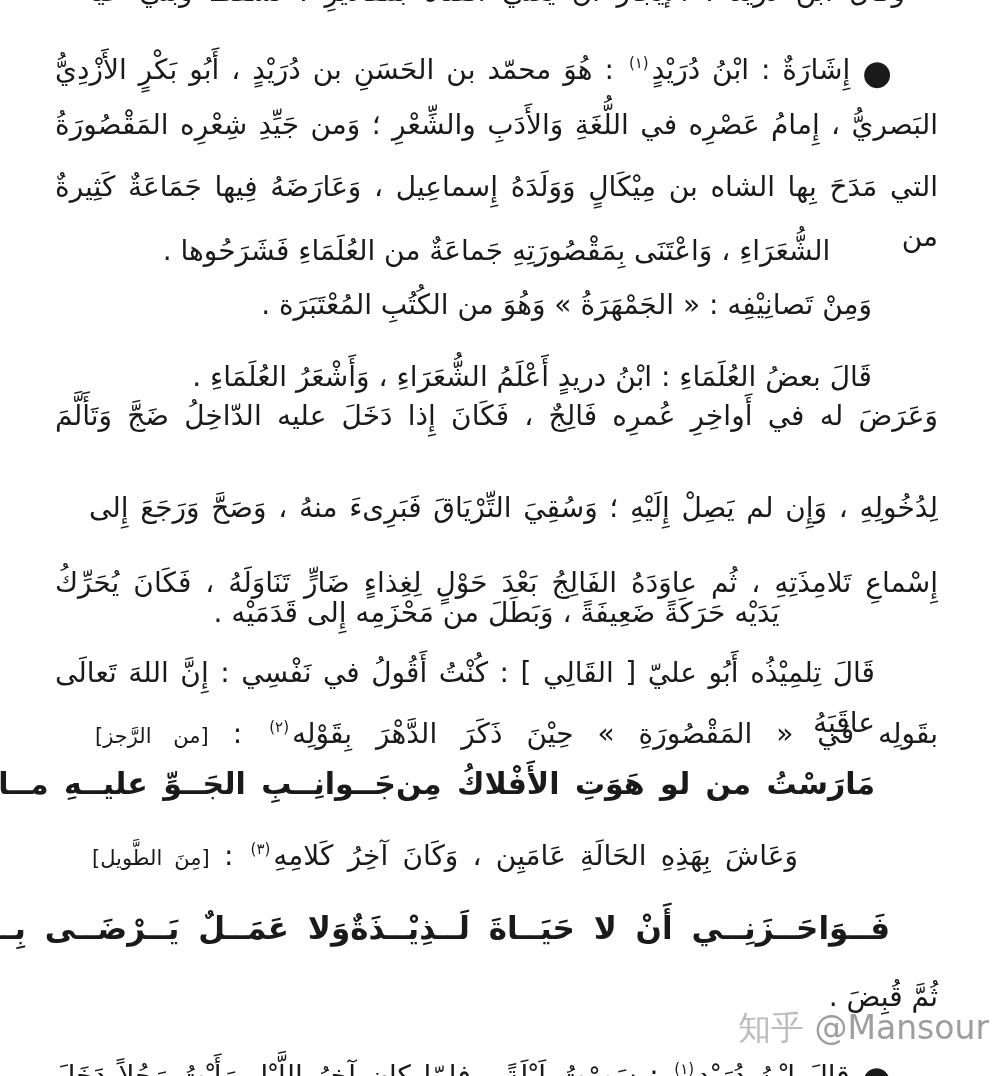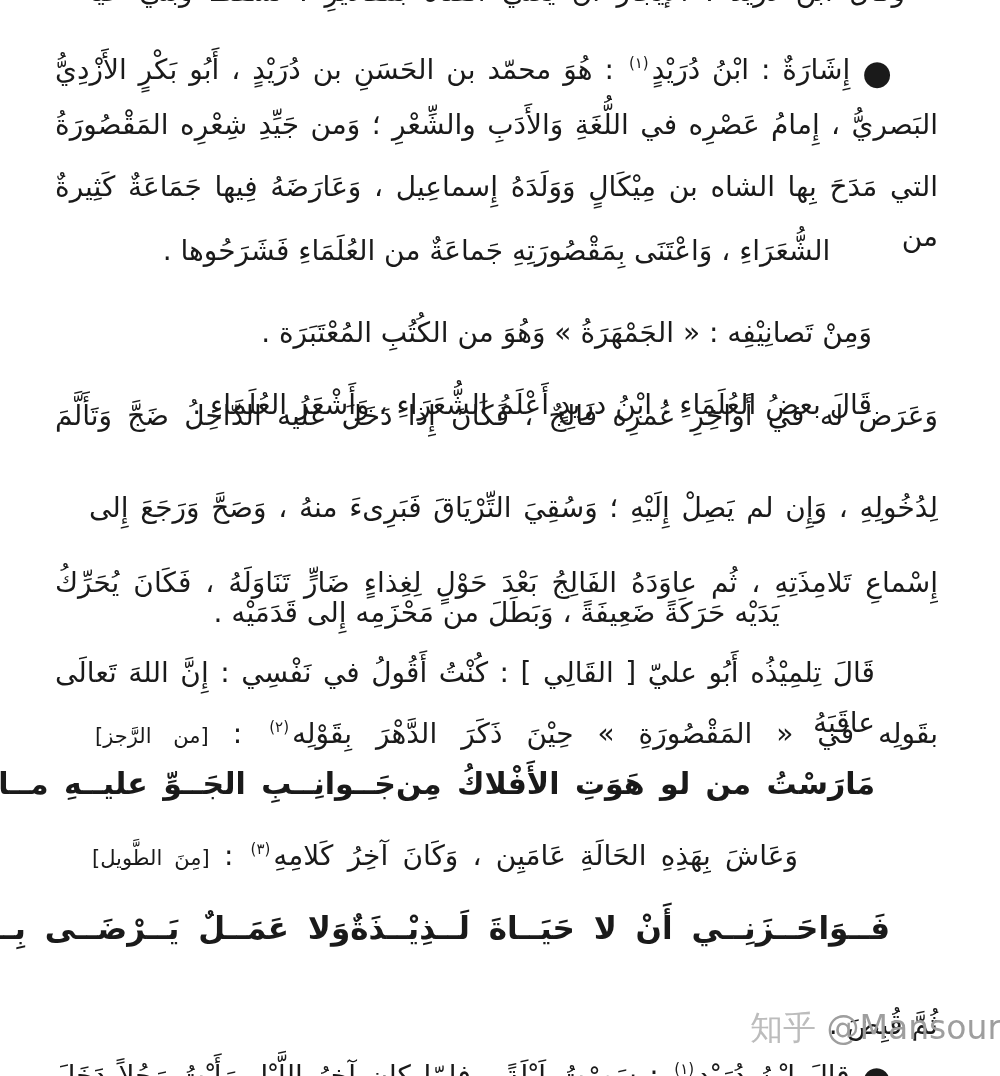--- a/index.html
+++ b/index.html
@@ -6,37 +6,36 @@
   .page{
     position:relative;width:1000px;height:1076px;margin:0 auto;
     background:#ffffff;overflow:hidden;direction:rtl;
     font-family:"DejaVu Sans",sans-serif;color:#1a1a1a;
   }
   .line{
     position:absolute;right:62px;left:55px;
     font-size:28px;line-height:50px;
   }
   .jfull{text-align:justify;text-align-last:justify;}
-  .ralign{text-align:right;margin-top:28px;}
+  .ralign{text-align:right;}
   .calign{text-align:center;}
   .bullet{font-size:34px;vertical-align:-5px;margin-left:12px;line-height:0;}
   .fn{font-size:15px;vertical-align:11px;margin:0 3px;letter-spacing:0;}
   .meter{font-size:21px;}
   .verse{
     position:absolute;display:flex;justify-content:space-between;
     font-weight:bold;font-size:30px;line-height:52px;
   }
   .verse .hemi{white-space:nowrap;word-spacing:5px;}
   .verse2{font-size:31px;}
   .verse2 .hemi{word-spacing:8px;}
   .watermark{
     position:absolute;top:1008px;left:738px;direction:ltr;
     font-size:33px;line-height:40px;white-space:nowrap;
     font-family:"DejaVu Sans",sans-serif;
-    margin-left:12px;
   }
   .wm-brand{color:#bcbcbc;}
   .wm-handle{color:#9e9e9e;}
 </style>
 </head>
 <body>
 
 <div class="page">
 
   <div class="line jfull" style="top:-33px;right:95px;left:82px;">

